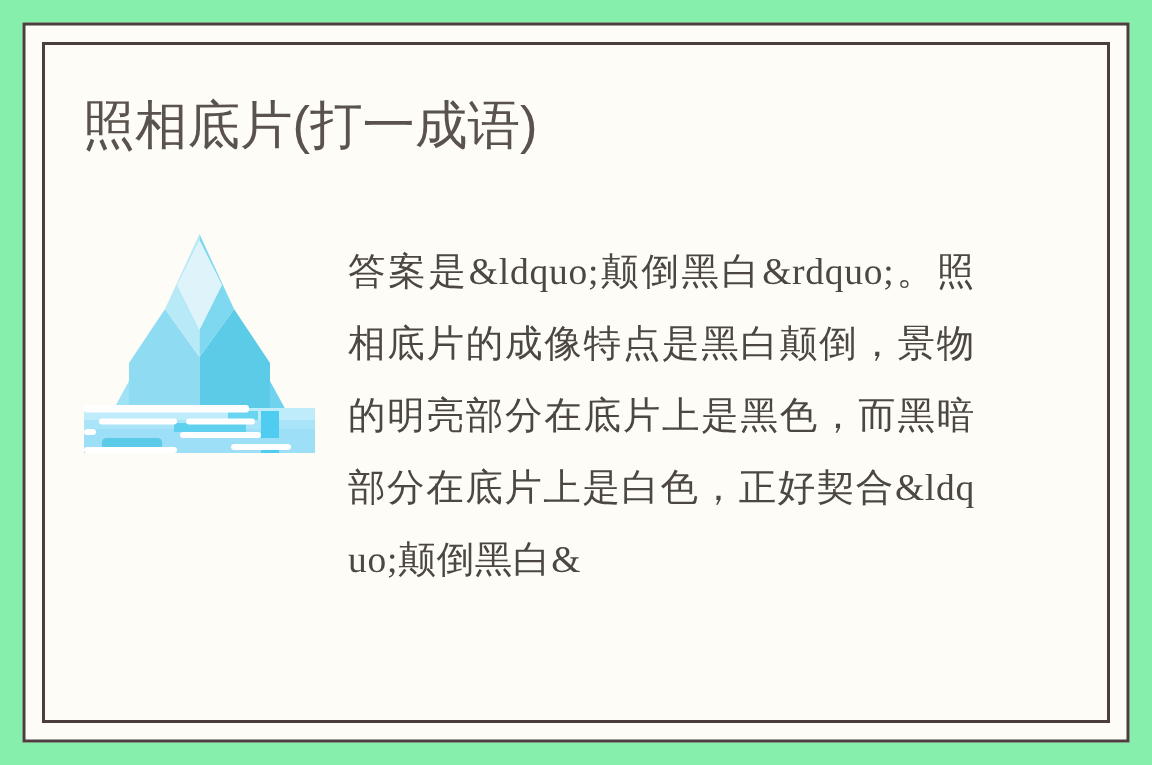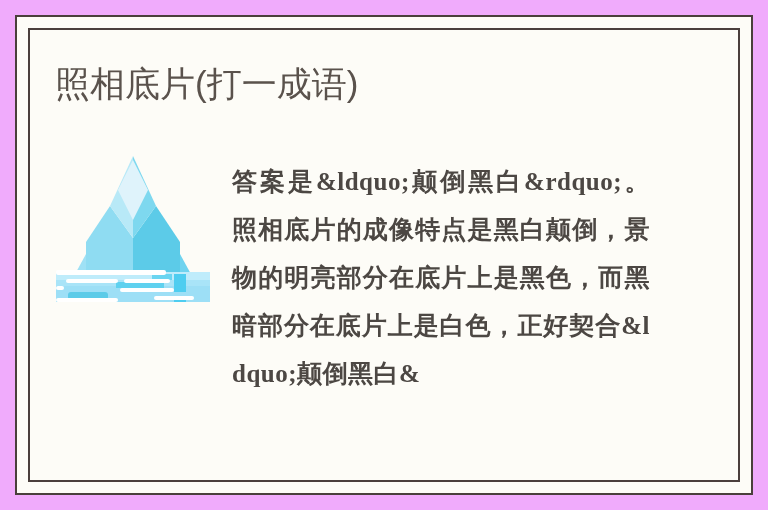--- a/index.html
+++ b/index.html
@@ -11,21 +11,21 @@
     height: 510px;
     background: #fdfcf7;
     font-family: "Liberation Sans", sans-serif;
     overflow: hidden;
   }
 
   #page {
     position: relative;
     width: 768px;
     height: 510px;
-    background: #f0abfc;
+    background: #86efac;
     box-sizing: border-box;
   }
 
   
   .frame-outer {
     position: absolute;
     left: 15px;
     top: 15px;
     width: 738px;
     height: 480px;
@@ -86,21 +86,20 @@
     top: 158px;
     width: 418px;
     font-family: "Liberation Serif", serif;
     font-size: 25px;
     line-height: 48px;
     color: #4c4743;
     text-align: justify;
     text-justify: inter-character;
     letter-spacing: 0.5px;
     word-break: break-all;
-    font-weight: bold;
   }
 </style>
 </head>
 <body>
 
 <div id="page">
 
   <div class="frame-outer"></div>
   <div class="frame-inner"></div>
 

